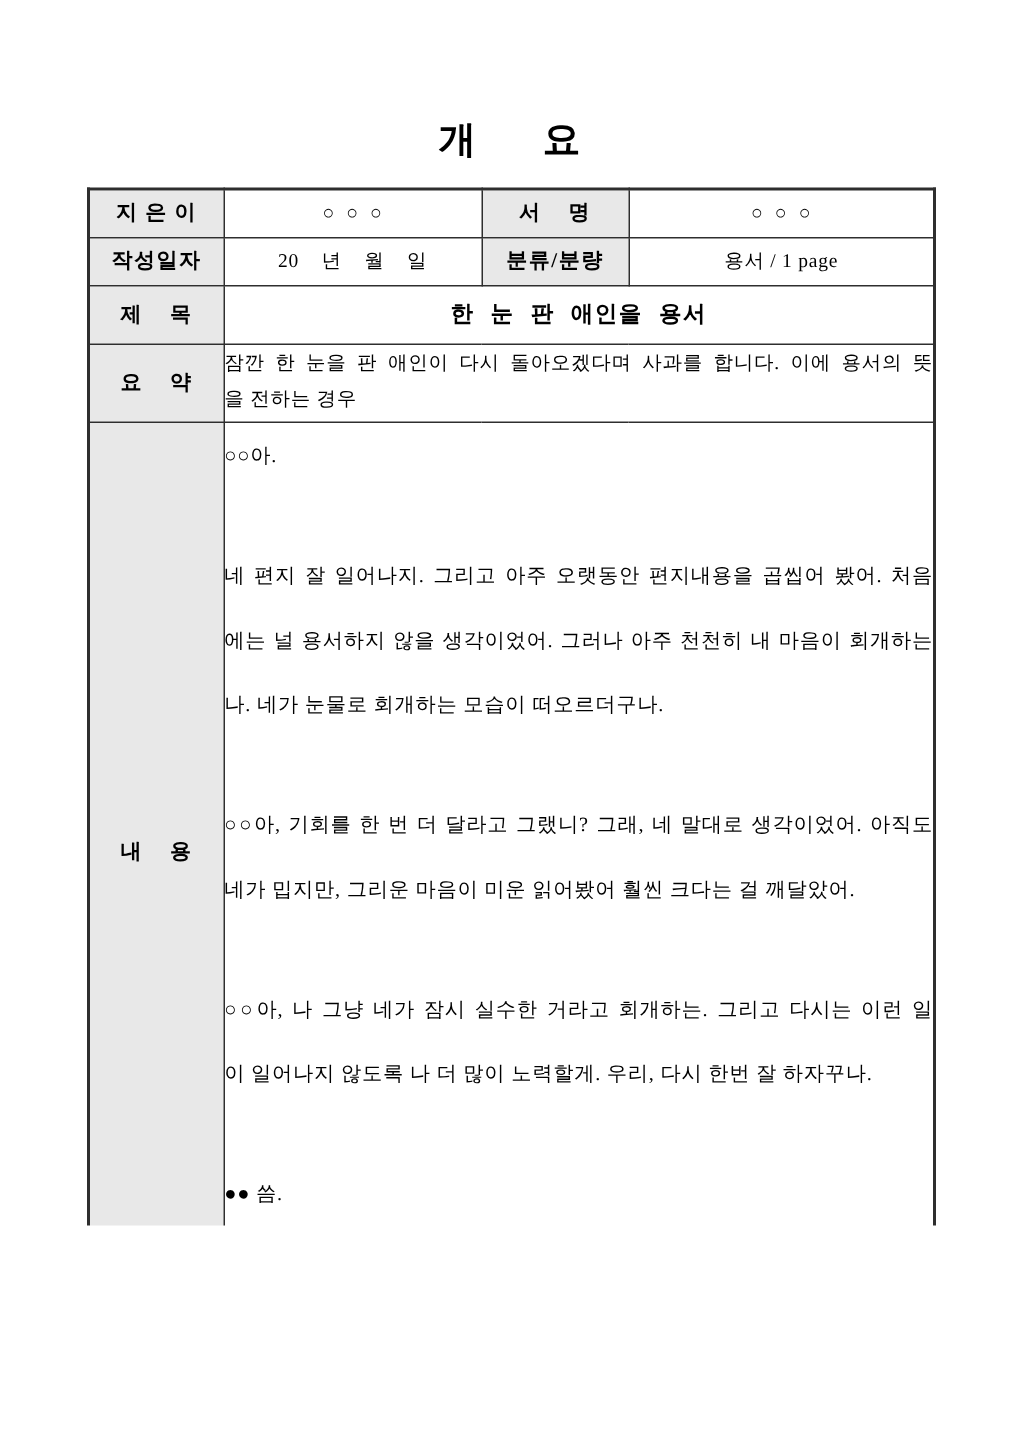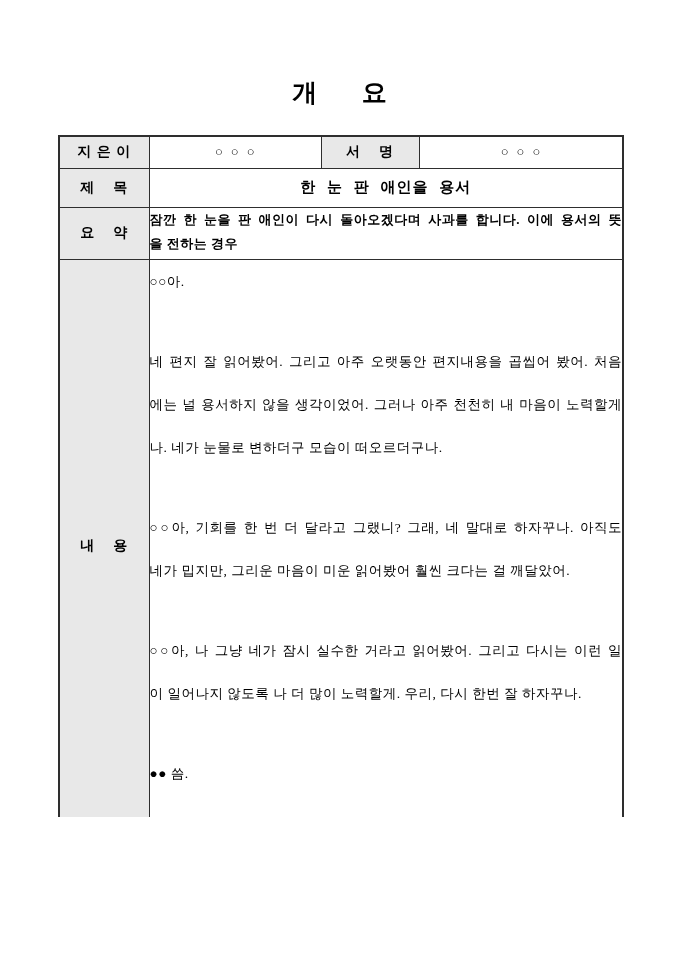--- a/index.html
+++ b/index.html
@@ -9,21 +9,21 @@
   }
   .page{position:relative;width:680px;height:817px;background:#fff;overflow:hidden;}
 
   .doc-title{
     position:absolute;top:76px;left:0;width:100%;
     text-align:center;font-size:25px;font-weight:bold;
     white-space:pre;letter-spacing:1px;
   }
 
   table.outline{
-    position:absolute;left:58px;top:135px;width:564px;
+    position:absolute;left:58px;top:125px;width:564px;
     border-collapse:collapse;table-layout:fixed;
     border:2px solid #2e2e2e;
   }
   table.outline td{
     border:1px solid #2e2e2e;
     padding:0;overflow:hidden;
   }
   tr.r1{height:32px;}
   tr.r2{height:32px;}
   tr.r3{height:39px;}
@@ -48,21 +48,21 @@
   }
   td.summary{
     font-size:13px;line-height:24px;
     padding:3px 10px 0 12px;
   }
   td.content{
     font-size:13.5px;line-height:43px;
     padding:6px 10px 0 12px;
   }
   .para{margin:0 0 37px 0;}
-  td.summary .para{margin:0;font-weight:bold;}
+  td.summary .para{margin:0;}
   .tline{}
   .tline.full{text-align:justify;text-align-last:justify;}
 </style>
 </head>
 <body>
 
 <div class="page">
 
   <div class="doc-title">개      요</div>
 
@@ -73,50 +73,56 @@
         <col style="width:98px">
         <col style="width:204px">
     </colgroup>
     <tbody>
       <tr class="r1">
         <td class="lbl">지 은 이</td>
         <td class="val">○  ○  ○</td>
         <td class="lbl">서    명</td>
         <td class="val">○  ○  ○</td>
       </tr>
+      <tr class="r2">
+        <td class="lbl">작성일자</td>
+        <td class="val">20    년    월    일</td>
+        <td class="lbl">분류/분량</td>
+        <td class="val">용서 / 1 page</td>
+      </tr>
       <tr class="r3">
         <td class="lbl">제    목</td>
         <td class="val subject" colspan="3">한 눈 판 애인을 용서</td>
       </tr>
       <tr class="r4">
         <td class="lbl">요    약</td>
         <td class="flow summary" colspan="3">
             <div class="para">
               <div class="tline full">잠깐 한 눈을 판 애인이 다시 돌아오겠다며 사과를 합니다. 이에 용서의 뜻</div>
               <div class="tline">을 전하는 경우</div>
             </div>
           </td>
       </tr>
       <tr class="r5">
         <td class="lbl">내    용</td>
         <td class="flow content" colspan="3">
             <div class="para">
               <div class="tline">○○아.</div>
             </div>
             <div class="para">
-              <div class="tline full">네 편지 잘 읽어봤어. 그리고 아주 오랫동안 편지내용을 곱씹어 봤어. 처음</div>
-              <div class="tline full">에는 널 용서하지 않을 생각이었어. 그러나 아주 천천히 내 마음이 노력할게</div>
-              <div class="tline">나. 네가 눈물로 변하더구 모습이 떠오르더구나.</div>
+              <div class="tline full">네 편지 잘 일어나지. 그리고 아주 오랫동안 편지내용을 곱씹어 봤어. 처음</div>
+              <div class="tline full">에는 널 용서하지 않을 생각이었어. 그러나 아주 천천히 내 마음이 회개하는</div>
+              <div class="tline">나. 네가 눈물로 회개하는 모습이 떠오르더구나.</div>
             </div>
             <div class="para">
-              <div class="tline full">○○아, 기회를 한 번 더 달라고 그랬니? 그래, 네 말대로 하자꾸나. 아직도</div>
+              <div class="tline full">○○아, 기회를 한 번 더 달라고 그랬니? 그래, 네 말대로 생각이었어. 아직도</div>
               <div class="tline">네가 밉지만, 그리운 마음이 미운 읽어봤어 훨씬 크다는 걸 깨달았어.</div>
             </div>
             <div class="para">
-              <div class="tline full">○○아, 나 그냥 네가 잠시 실수한 거라고 읽어봤어. 그리고 다시는 이런 일</div>
+              <div class="tline full">○○아, 나 그냥 네가 잠시 실수한 거라고 회개하는. 그리고 다시는 이런 일</div>
               <div class="tline">이 일어나지 않도록 나 더 많이 노력할게. 우리, 다시 한번 잘 하자꾸나.</div>
             </div>
             <div class="para">
               <div class="tline">●● 씀.</div>
             </div>
           </td>
       </tr>
       <tr class="r6">
         <td class="lbl">참    조</td>
         <td class="val" colspan="3"></td>

